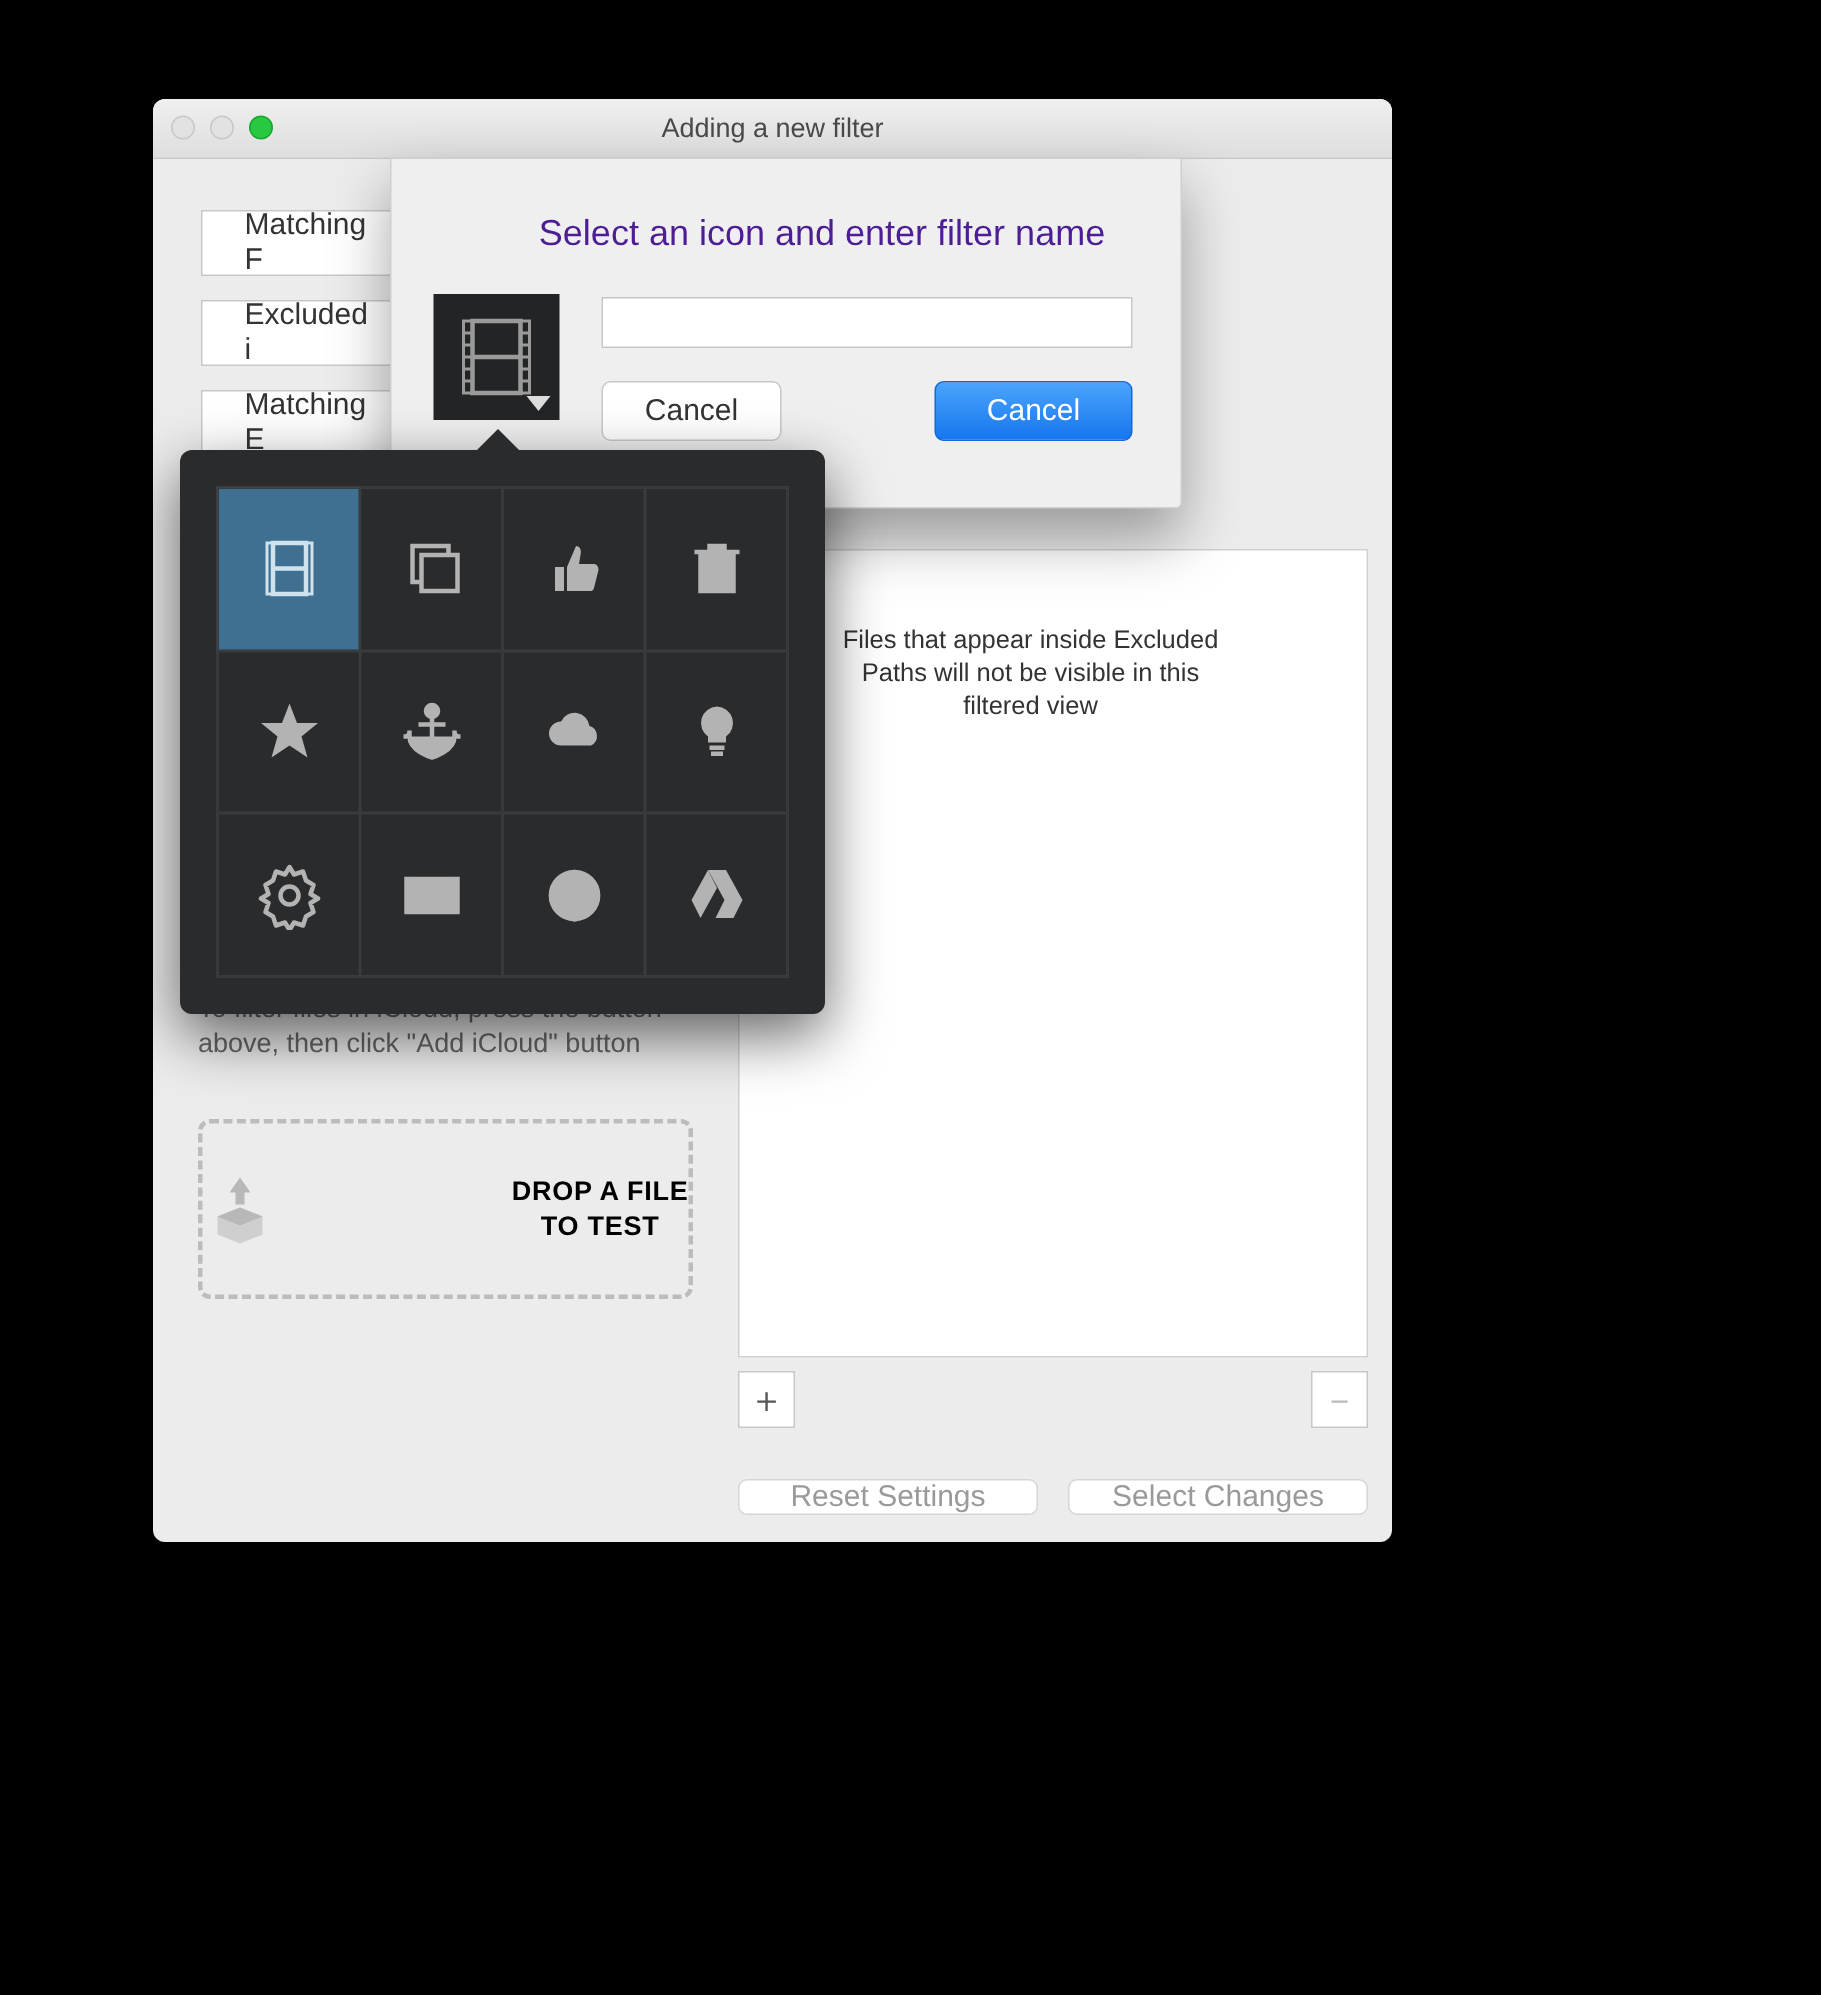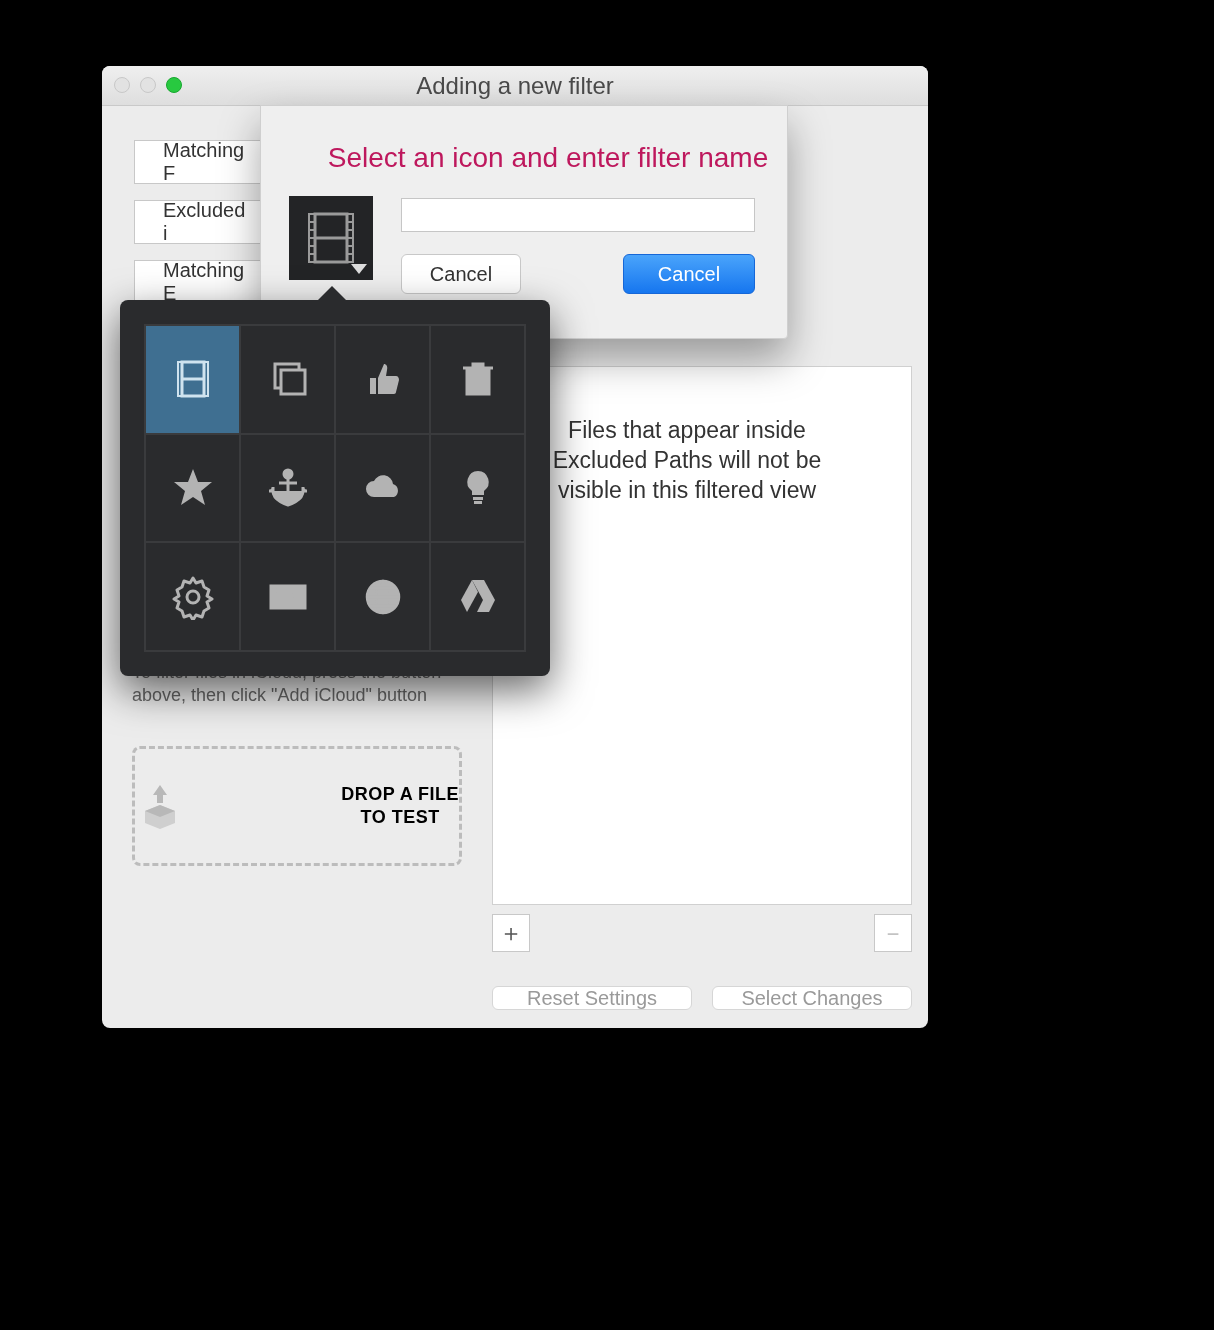--- a/index.html
+++ b/index.html
@@ -26,21 +26,21 @@
     background:linear-gradient(#efefef,#dedede);
     border-bottom:1px solid #c9c9c9;
     display:flex; align-items:center;
     position:relative;
   }
   .traffic { position:absolute; left:12px; top:11px; display:flex; gap:10px; }
   .dot { width:16px; height:16px; border-radius:50%; }
   .dot.r { background:#e2e2e2; border:1px solid #c8c8c8; }
   .dot.y { background:#e2e2e2; border:1px solid #c8c8c8; }
   .dot.g { background:#28c940; border:1px solid #17a82f; }
-  .titletext { margin:0 auto; font-size:24px; color:#4a4a4a; }
+  .titletext { margin:0 auto; font-size:18px; color:#4a4a4a; }
   .content { position:absolute; left:0; top:40px; right:0; bottom:0; }
 
   .selbtn {
     position:absolute;
     height:44px;
     background:#fff;
     border:1px solid #c8c8c8;
     display:flex; align-items:center;
     padding:0 28px;
     font-size:20px; color:#333;
@@ -54,21 +54,21 @@
     position:absolute;
     left:390px; top:260px;
     width:420px; height:539px;
     background:#fff;
     border:1px solid #d0d0d0;
   }
   .rightinfo {
     position:absolute;
     left:445px; top:310px;
     width:280px;
-    font-size:23px; line-height:1.3; color:#333;
+    font-size:17px; line-height:1.3; color:#333;
     text-align:center;
   }
 
   .hint {
     position:absolute;
     left:30px; top:555px;
     width:320px;
     font-size:18px; color:#666; line-height:1.25;
   }
 
@@ -107,21 +107,21 @@
   
   .sheet {
     position:absolute;
     left:158px; top:-1px;
     width:528px; height:234px;
     background:#efefef;
     border:1px solid #cfcfcf;
     box-shadow:0 20px 40px rgba(0,0,0,.35);
     border-radius:0 0 4px 4px;
   }
-  .sheet .prompt { text-align:center; font-size:28px; margin-top:36px; color:#be185d;padding-left:48px; }
+  .sheet .prompt { text-align:center; font-size:24px; margin-top:36px; color:#4c1d95;padding-left:48px; }
   .iconwell {
     position:absolute; left:28px; top:90px;
     width:84px; height:84px; background:#232426;
   }
   .iconwell .tri {
     position:absolute; right:6px; bottom:6px;
     width:0; height:0;
     border-left:8px solid transparent;
     border-right:8px solid transparent;
     border-top:10px solid #ddd;

